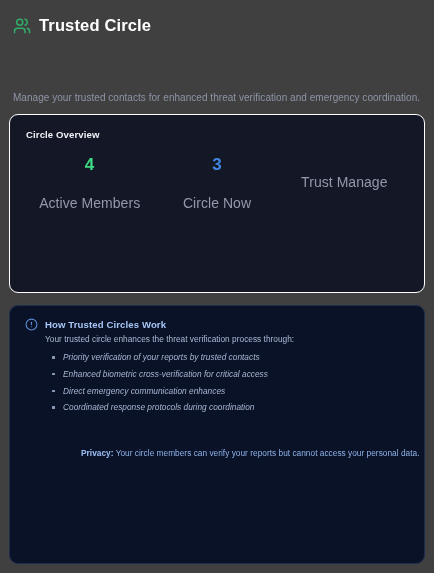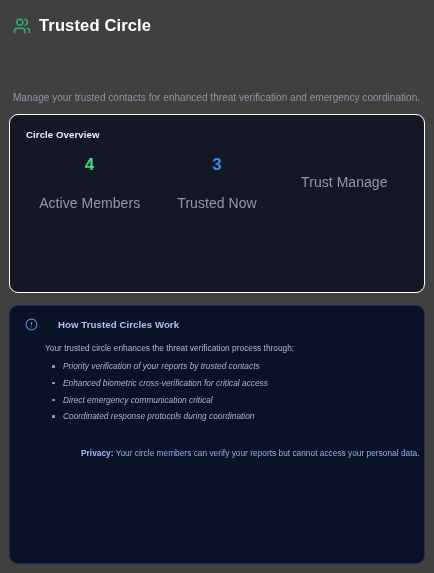--- a/index.html
+++ b/index.html
@@ -119,21 +119,21 @@
     height: 259px;
     background: #0a1228;
     border: 1px solid #1d2c52;
     border-radius: 9px;
     padding: 12px 15px;
   }
 
   .info-head {
     display: flex;
     align-items: center;
-    gap: 20px;
+    gap: 7px;
   }
 
   .info-icon {
     width: 13px;
     height: 13px;
     flex: 0 0 auto;
     display: flex;
     align-items: center;
     justify-content: center;
   }
@@ -142,21 +142,21 @@
 
   .info-title {
     font-size: 9.6px;
     font-weight: bold;
     color: #a8c6f5;
     letter-spacing: 0.1px;
   }
 
   .info-body {
     padding-left: 20px;
-    margin-top: 12px;
+    margin-top: 3px;
   }
 
   .info-lead {
     font-size: 8.3px;
     color: #adb9d4;
     letter-spacing: 0.02px;
     line-height: 1.35;
   }
 
   .info-list {
@@ -226,21 +226,21 @@
 
     <div class="stats-row">
 
       <div class="stat">
         <div class="stat-value" style="color:#3ddc84">4</div>
         <div class="stat-label">Active Members</div>
       </div>
 
       <div class="stat">
         <div class="stat-value" style="color:#4186e0">3</div>
-        <div class="stat-label">Trusted Now</div>
+        <div class="stat-label">Circle Now</div>
       </div>
 
       <div class="stat">
         <div class="stat-label">Trust Manage</div>
       </div>
 
     </div>
   </div>
 
   <div class="card-info">
@@ -255,21 +255,21 @@
       </span>
       <span class="info-title">How Trusted Circles Work</span>
     </div>
 
     <div class="info-body">
       <div class="info-lead">Your trusted circle enhances the threat verification process through:</div>
 
       <ul class="info-list">
         <li>Priority verification of your reports by trusted contacts</li>
         <li>Enhanced biometric cross-verification for critical access</li>
-        <li>Direct emergency communication critical</li>
+        <li>Direct emergency communication enhances</li>
         <li>Coordinated response protocols during coordination</li>
       </ul>
     </div>
 
     <div class="privacy">
       <span class="privacy-label">Privacy:</span><span> Your circle members can verify your reports but cannot access your personal data.</span>
     </div>
 
   </div>
 

